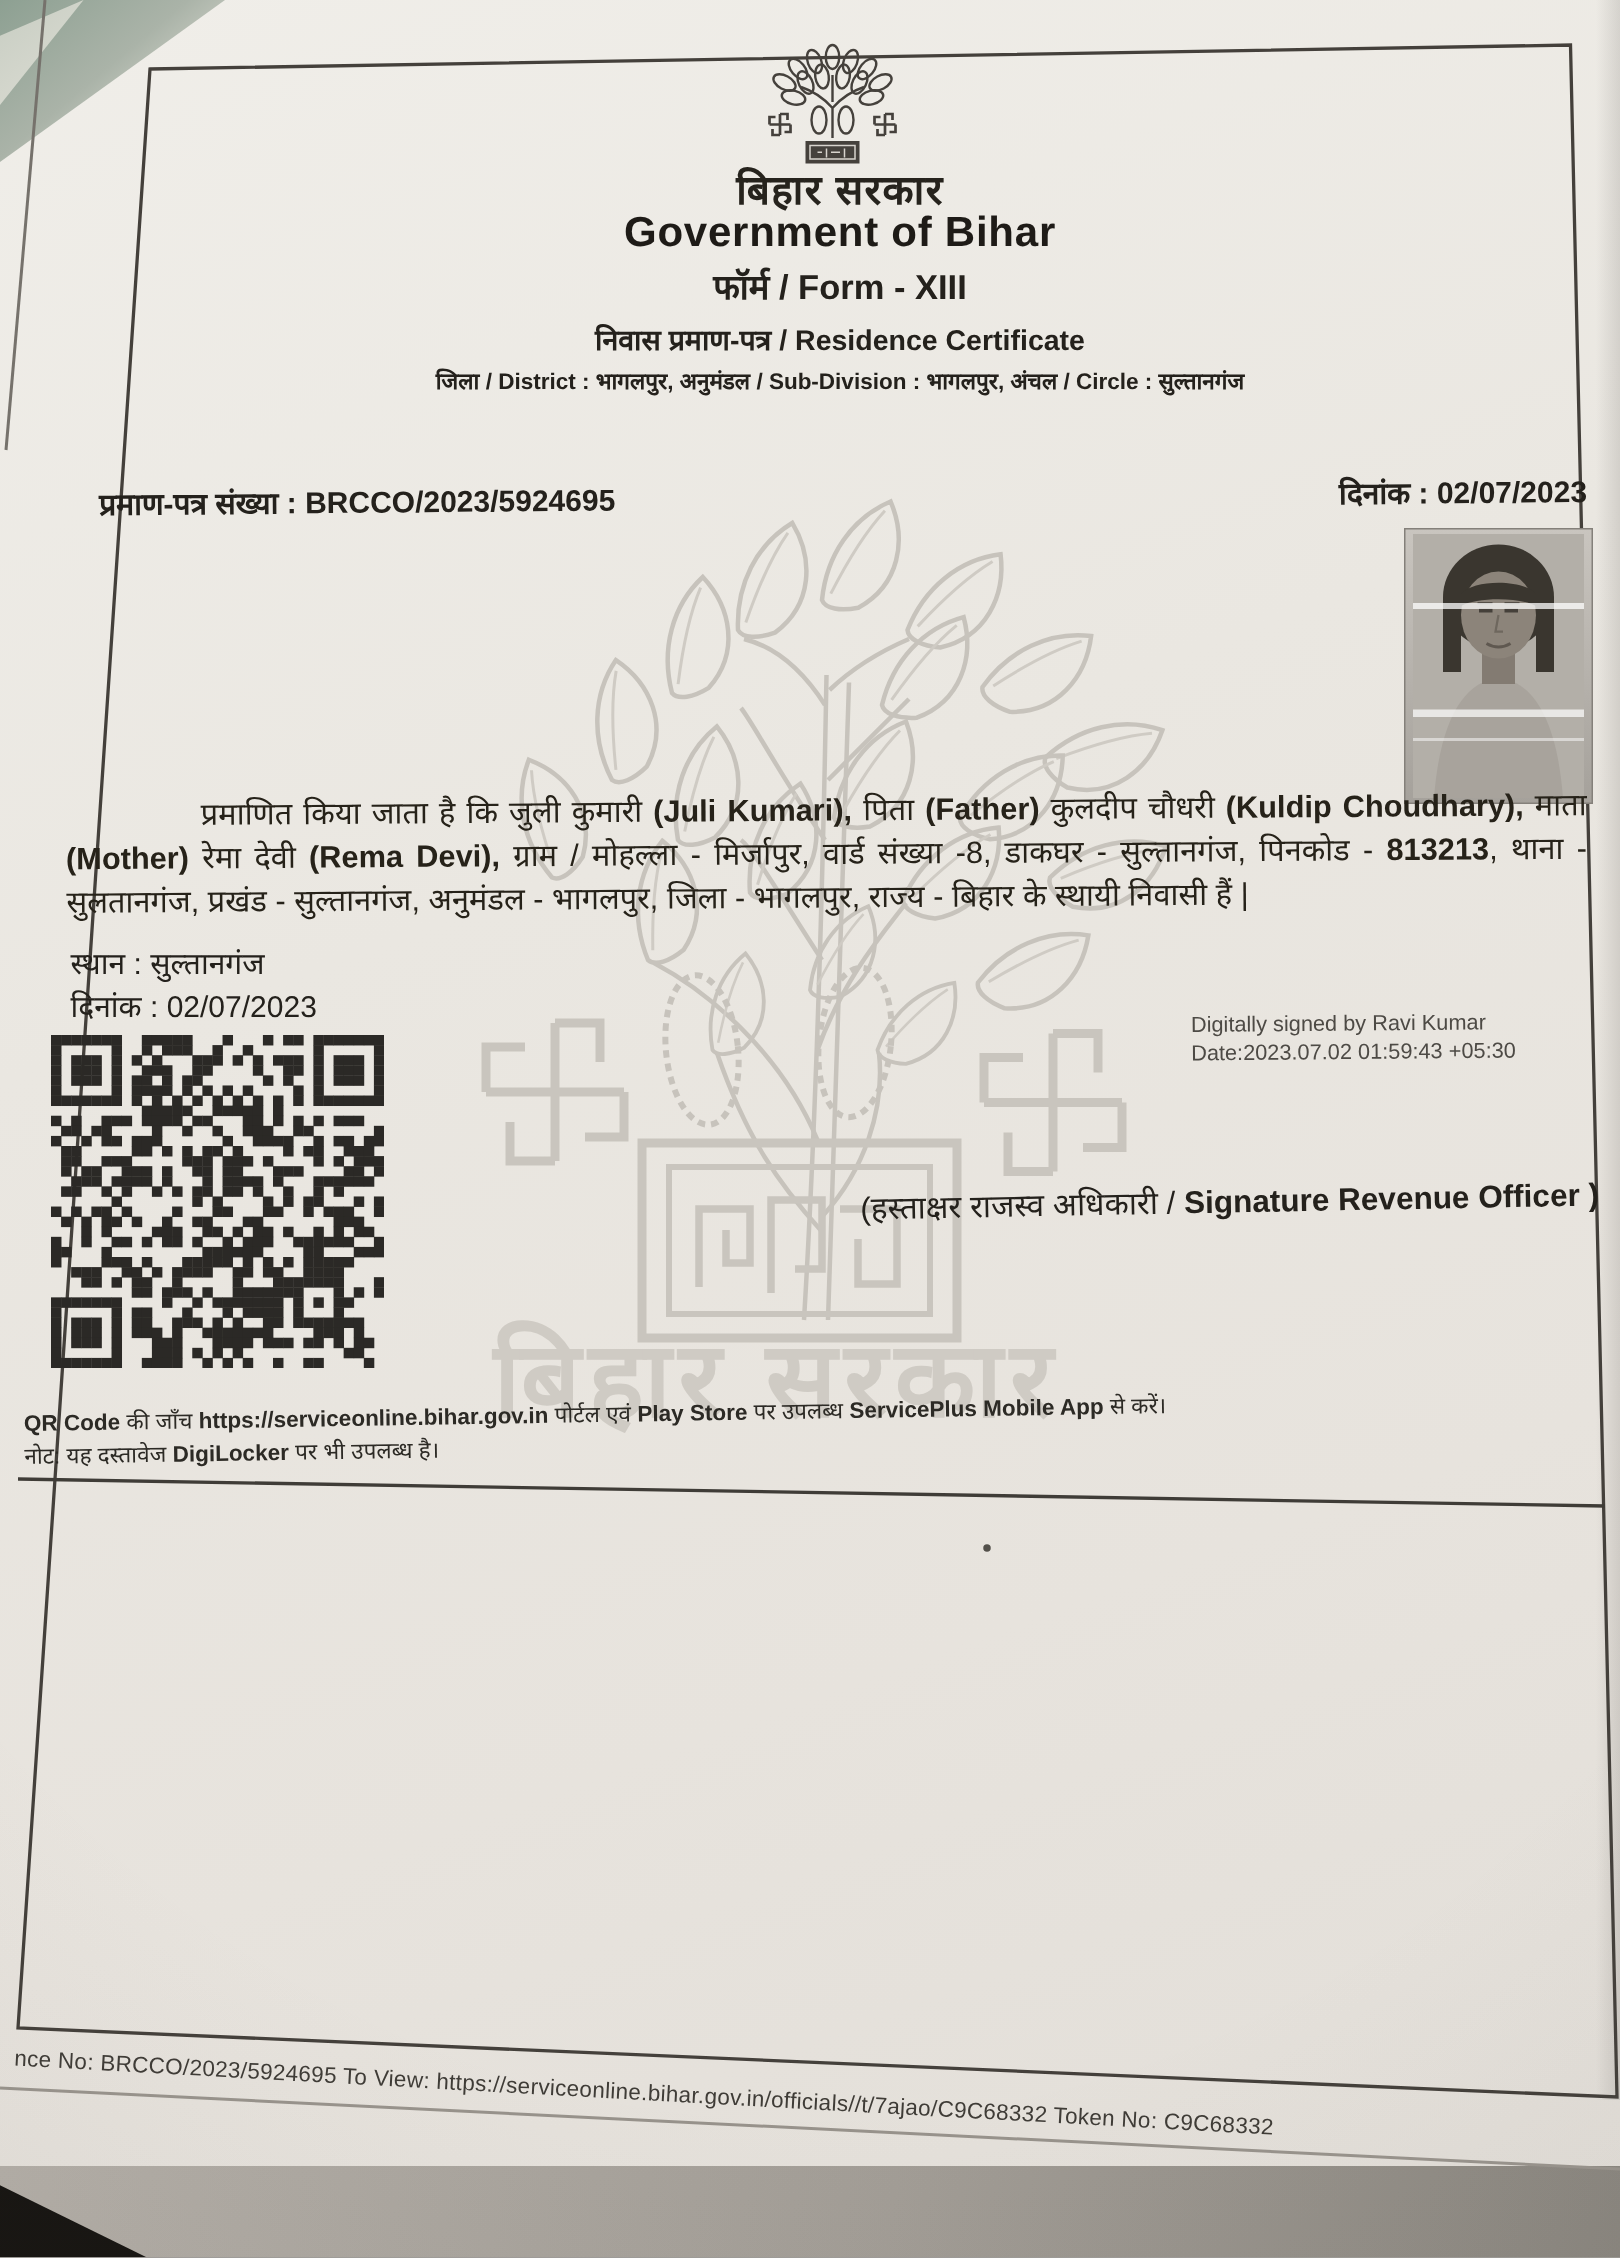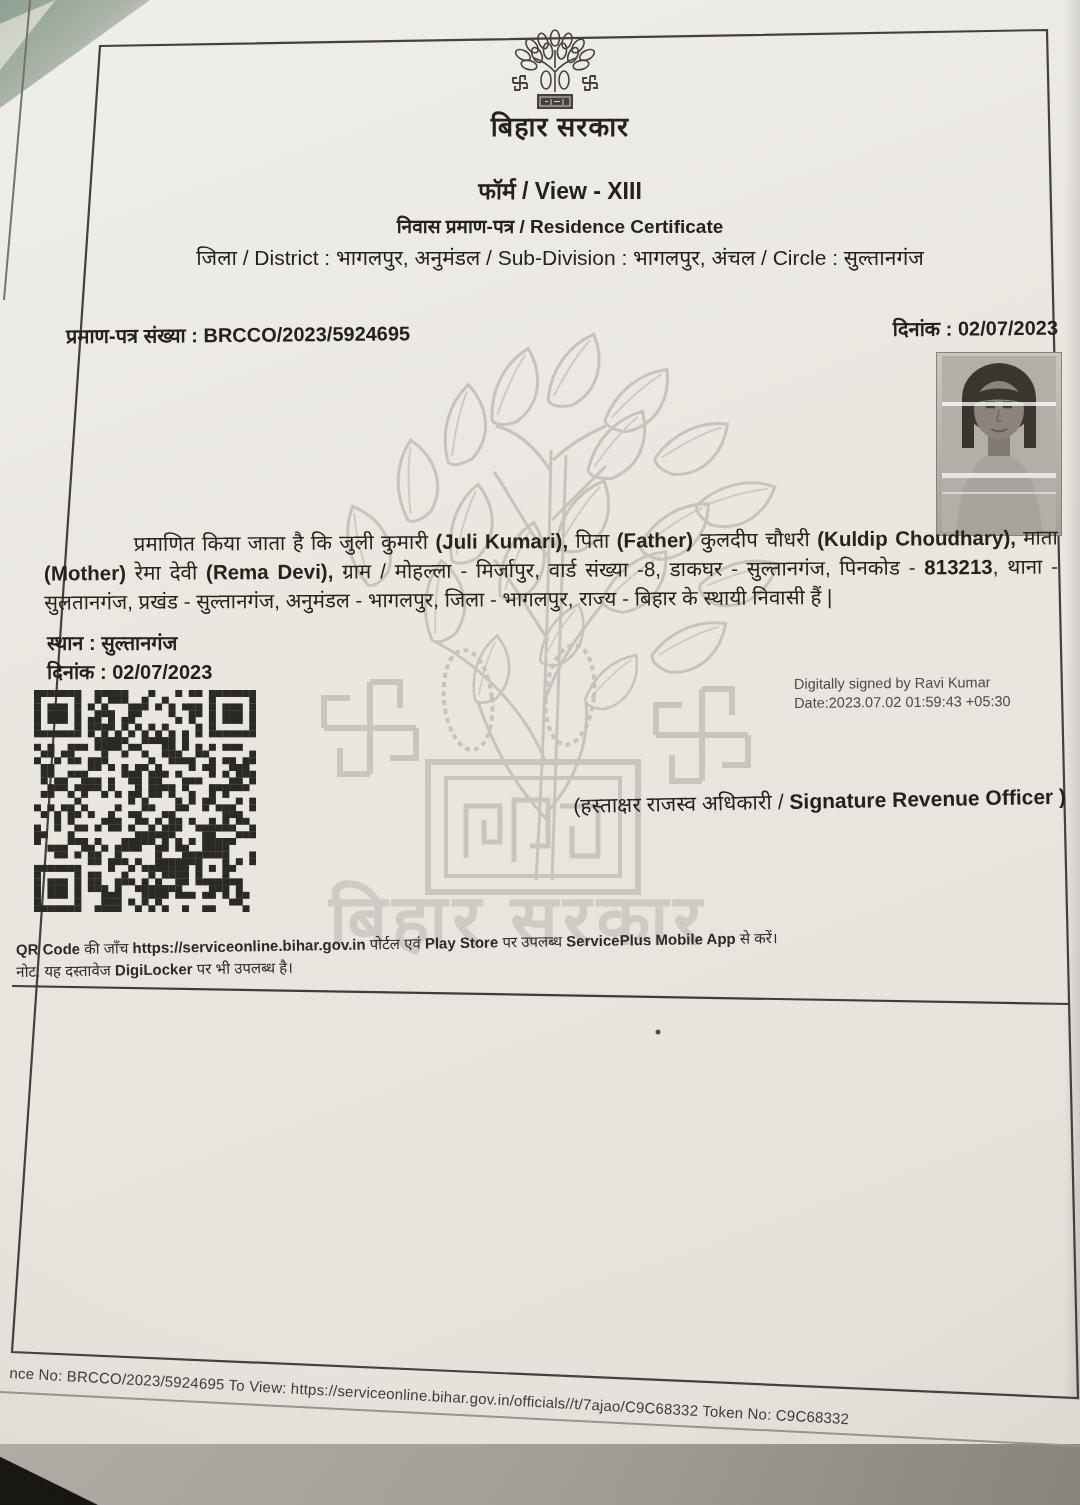--- a/index.html
+++ b/index.html
@@ -43,29 +43,29 @@
   }
   svg.layer{position:absolute;left:0;top:0;}
   .wm{z-index:1;}
   .frame{z-index:2;}
   .content{position:absolute;z-index:3;}
   .center{left:60px;width:1000px;text-align:center;}
   .t-gov-hi{top:107px;font-size:27px;font-weight:600;letter-spacing:1px;color:#26231d;}
   .t-gov-en{top:139px;font-size:28px;font-weight:800;letter-spacing:.5px;color:#1e1b17;}
   .t-form{top:174px;font-size:23px;font-weight:700;}
   .t-res{top:213px;font-size:19px;font-weight:700;}
-  .t-district{top:243px;font-size:21px;font-weight:400;}
+  .t-district{top:243px;font-size:15px;font-weight:700;}
   .cert-row{left:66px;top:318px;width:992px;display:flex;justify-content:space-between;
     font-size:20px;font-weight:700;transform:rotate(-0.5deg);}
   .para{
     left:44px;top:526px;width:1014px;font-size:20.5px;line-height:29px;
     text-indent:90px;text-align:justify;color:#262219;transform:rotate(-0.4deg);
   }
   .para .seg-b,.note .seg-b{font-weight:700;}
-  .place-block{left:47px;top:629px;font-size:20px;font-weight:700;line-height:29px;}
+  .place-block{left:47px;top:629px;font-size:20px;font-weight:400;line-height:29px;}
   .digsig{left:794px;top:674px;font-size:14.5px;line-height:19px;color:#4d4a45;transform:rotate(-0.5deg);}
   .sigline{left:500px;top:787px;width:566px;text-align:right;font-size:21px;transform:rotate(-1.1deg);white-space:nowrap;}
   .sigline .en{font-weight:800;}
   .note{left:16px;top:931px;width:1024px;font-size:15px;line-height:22px;color:#2c2a25;transform:rotate(-0.9deg);}
   .refline{
     left:10px;top:1364px;width:990px;font-size:15px;color:#3f3c37;
     transform:rotate(3.15deg);transform-origin:0 0;white-space:nowrap;letter-spacing:.2px;
   }
   .photo-wrap{left:936px;top:352px;width:126px;height:184px;}
   .emblem-wrap{left:490px;top:28px;width:130px;height:86px;}
@@ -169,21 +169,22 @@
         <path d="M30,48 V62 M23,55 H37 M30,48 H35 V52 M30,62 H25 V58 M23,55 V50 H27 M37,55 V60 H33"></path>
         <path d="M100,48 V62 M93,55 H107 M100,48 H105 V52 M100,62 H95 V58 M93,55 V50 H97 M107,55 V60 H103"></path>
       </g>
       <rect x="47" y="66" width="36" height="15" fill="#45413c"></rect>
       <rect x="50" y="69" width="30" height="9" fill="none" stroke="#d8d4cd" stroke-width="1"></rect>
       <path d="M55,73.5 H58 M61,71 V77 M64,73.5 H70 M73,71 V77" stroke="#d8d4cd" stroke-width="1"></path>
     </svg>
   </div>
 
   <div class="content center t-gov-hi">बिहार सरकार</div>
-  <div class="content center t-form">फॉर्म / View - XIII</div>
+  <div class="content center t-gov-en">Government of Bihar</div>
+  <div class="content center t-form">फॉर्म / Form - XIII</div>
   <div class="content center t-res">निवास प्रमाण-पत्र / Residence Certificate</div>
   <div class="content center t-district">जिला / District : भागलपुर, अनुमंडल / Sub-Division : भागलपुर, अंचल / Circle : सुल्तानगंज</div>
 
   <div class="content cert-row">
     <span>प्रमाण-पत्र संख्या : BRCCO/2023/5924695</span>
     <span>दिनांक : 02/07/2023</span>
   </div>
 
   <div class="content photo-wrap">
     <svg width="126" height="184" viewBox="0 0 126 184">

